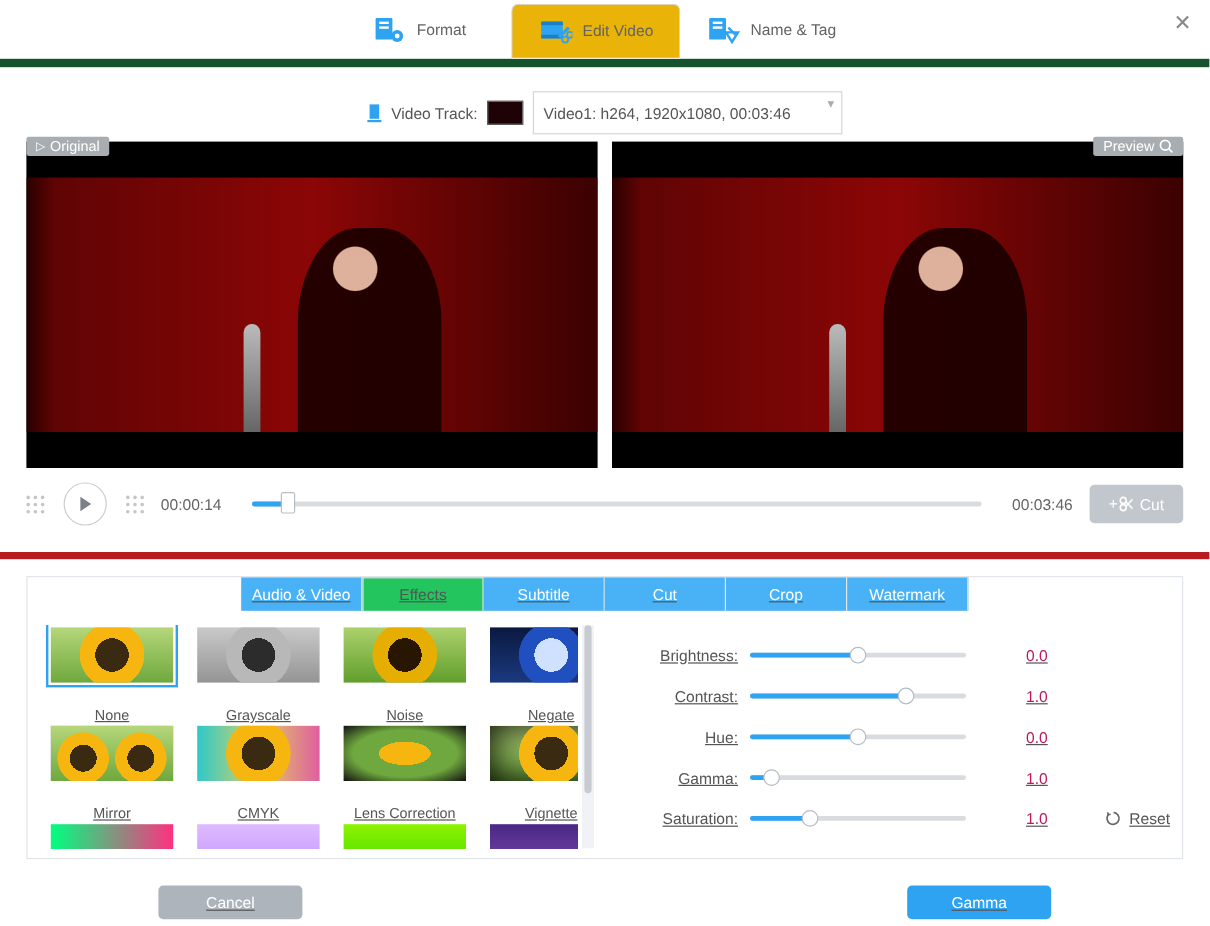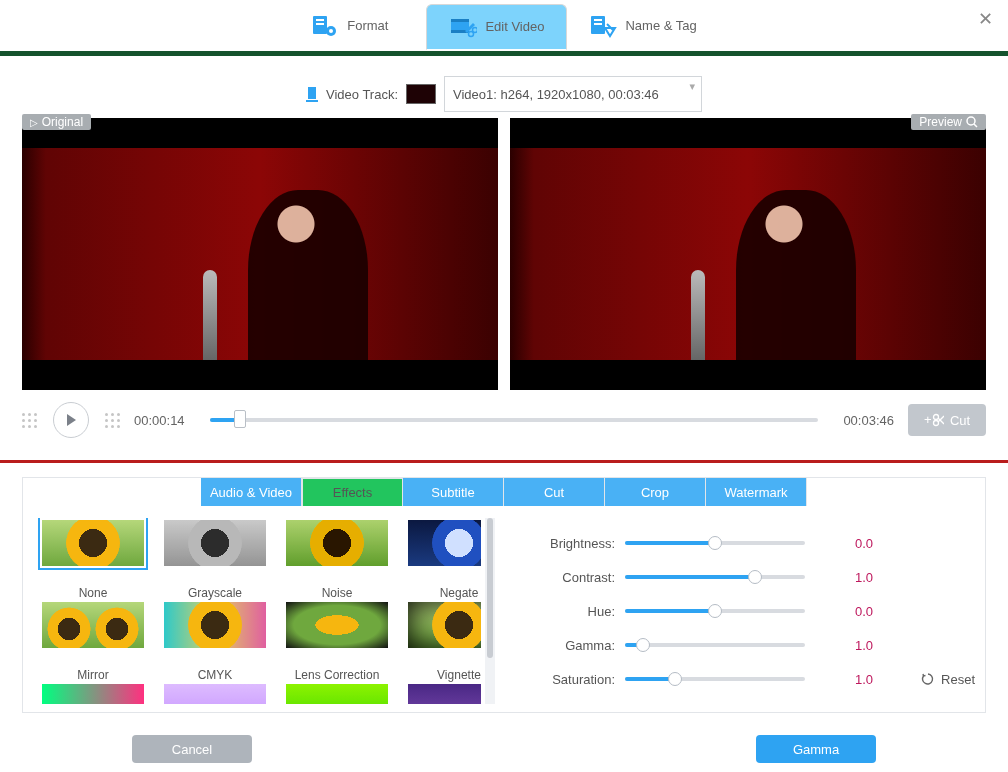--- a/index.html
+++ b/index.html
@@ -12,32 +12,32 @@
   height: 772px;
   overflow: hidden;
   position: relative;
 }
 .window-close {
   position: absolute; top: 8px; right: 15px;
   font-size: 18px; color: #888; cursor: pointer;
 }
 .top-tabs {
   display: flex; justify-content: center; align-items: center;
-  height: 56px; border-bottom: 5px solid #14532d;
+  height: 56px; border-bottom: 7px solid #14532d;
   gap: 0;
 }
 .top-tab {
   display: flex; align-items: center; gap: 8px;
   padding: 10px 22px; cursor: pointer;
   border-radius: 6px 6px 0 0;
   color: #636363;
 }
 .top-tab.active {
   border: 1px solid #d8d8d8; border-bottom: 1px solid #fff;
-  position: relative; top: 1px; background: #7dd3fc; margin-left: 16px;
+  position: relative; top: 1px; background: #eab308; margin-left: 16px;
 }
 .top-tab .ticon { width: 28px; height: 24px; }
 
 .track-row {
   display: flex; justify-content: center; align-items: center;
   gap: 8px; margin: 20px 0 6px;
 }
 .track-label { color: #555; }
 .track-thumb {
   width: 30px; height: 20px; background: #1e0205;
@@ -120,21 +120,21 @@
   border: 1px solid #b9bfc6; border-radius: 2px;
   transform: translateX(-50%);
 }
 .cut-btn {
   width: 78px; height: 32px; background: #c2c7cd;
   color: #fff; display: flex; align-items: center;
   justify-content: center; gap: 6px; border-radius: 4px; cursor: pointer;
 }
 
 .editor-area {
-  border-top: 3px solid #b91c1c; padding: 14px 22px 0;
+  border-top: 6px solid #b91c1c; padding: 14px 22px 0; text-decoration: underline;
 }
 .edit-pane {
   border: 1px solid #e2e5e9; background: #fff;
   height: 236px; overflow: hidden;
 }
 .sub-tabs {
   display: flex; justify-content: center;
 }
 .sub-tab {
   width: 101px; height: 28px;

